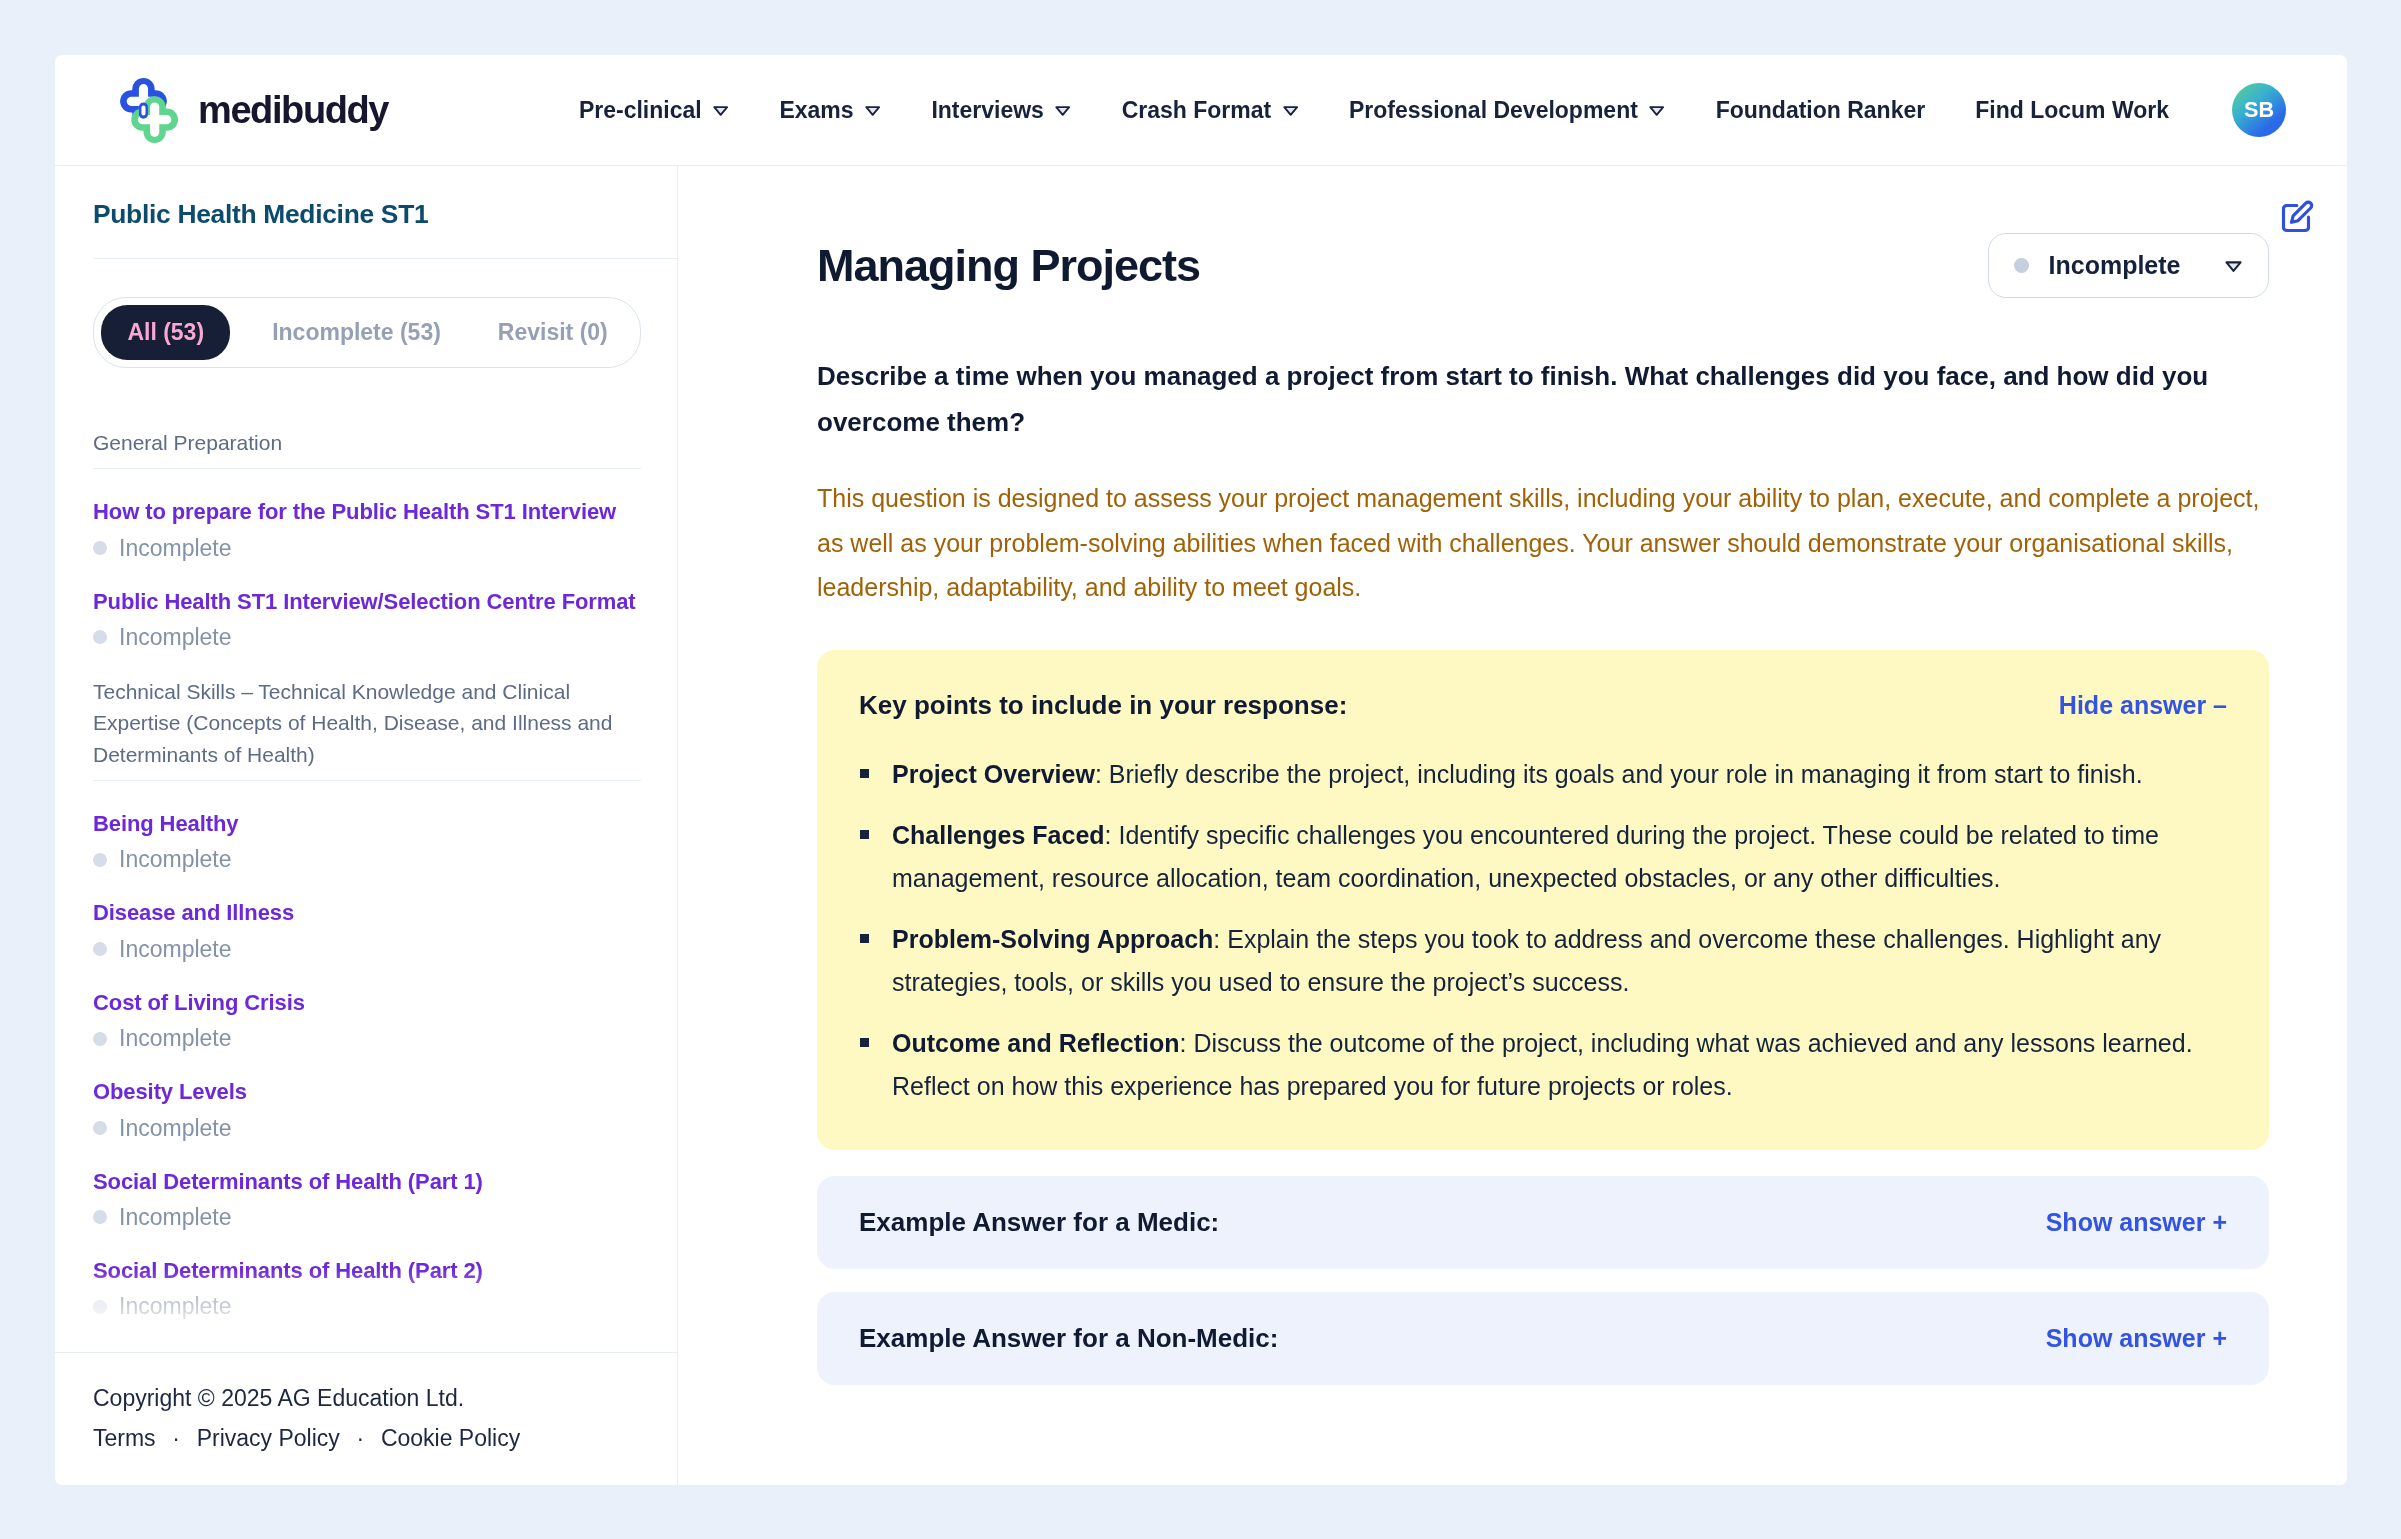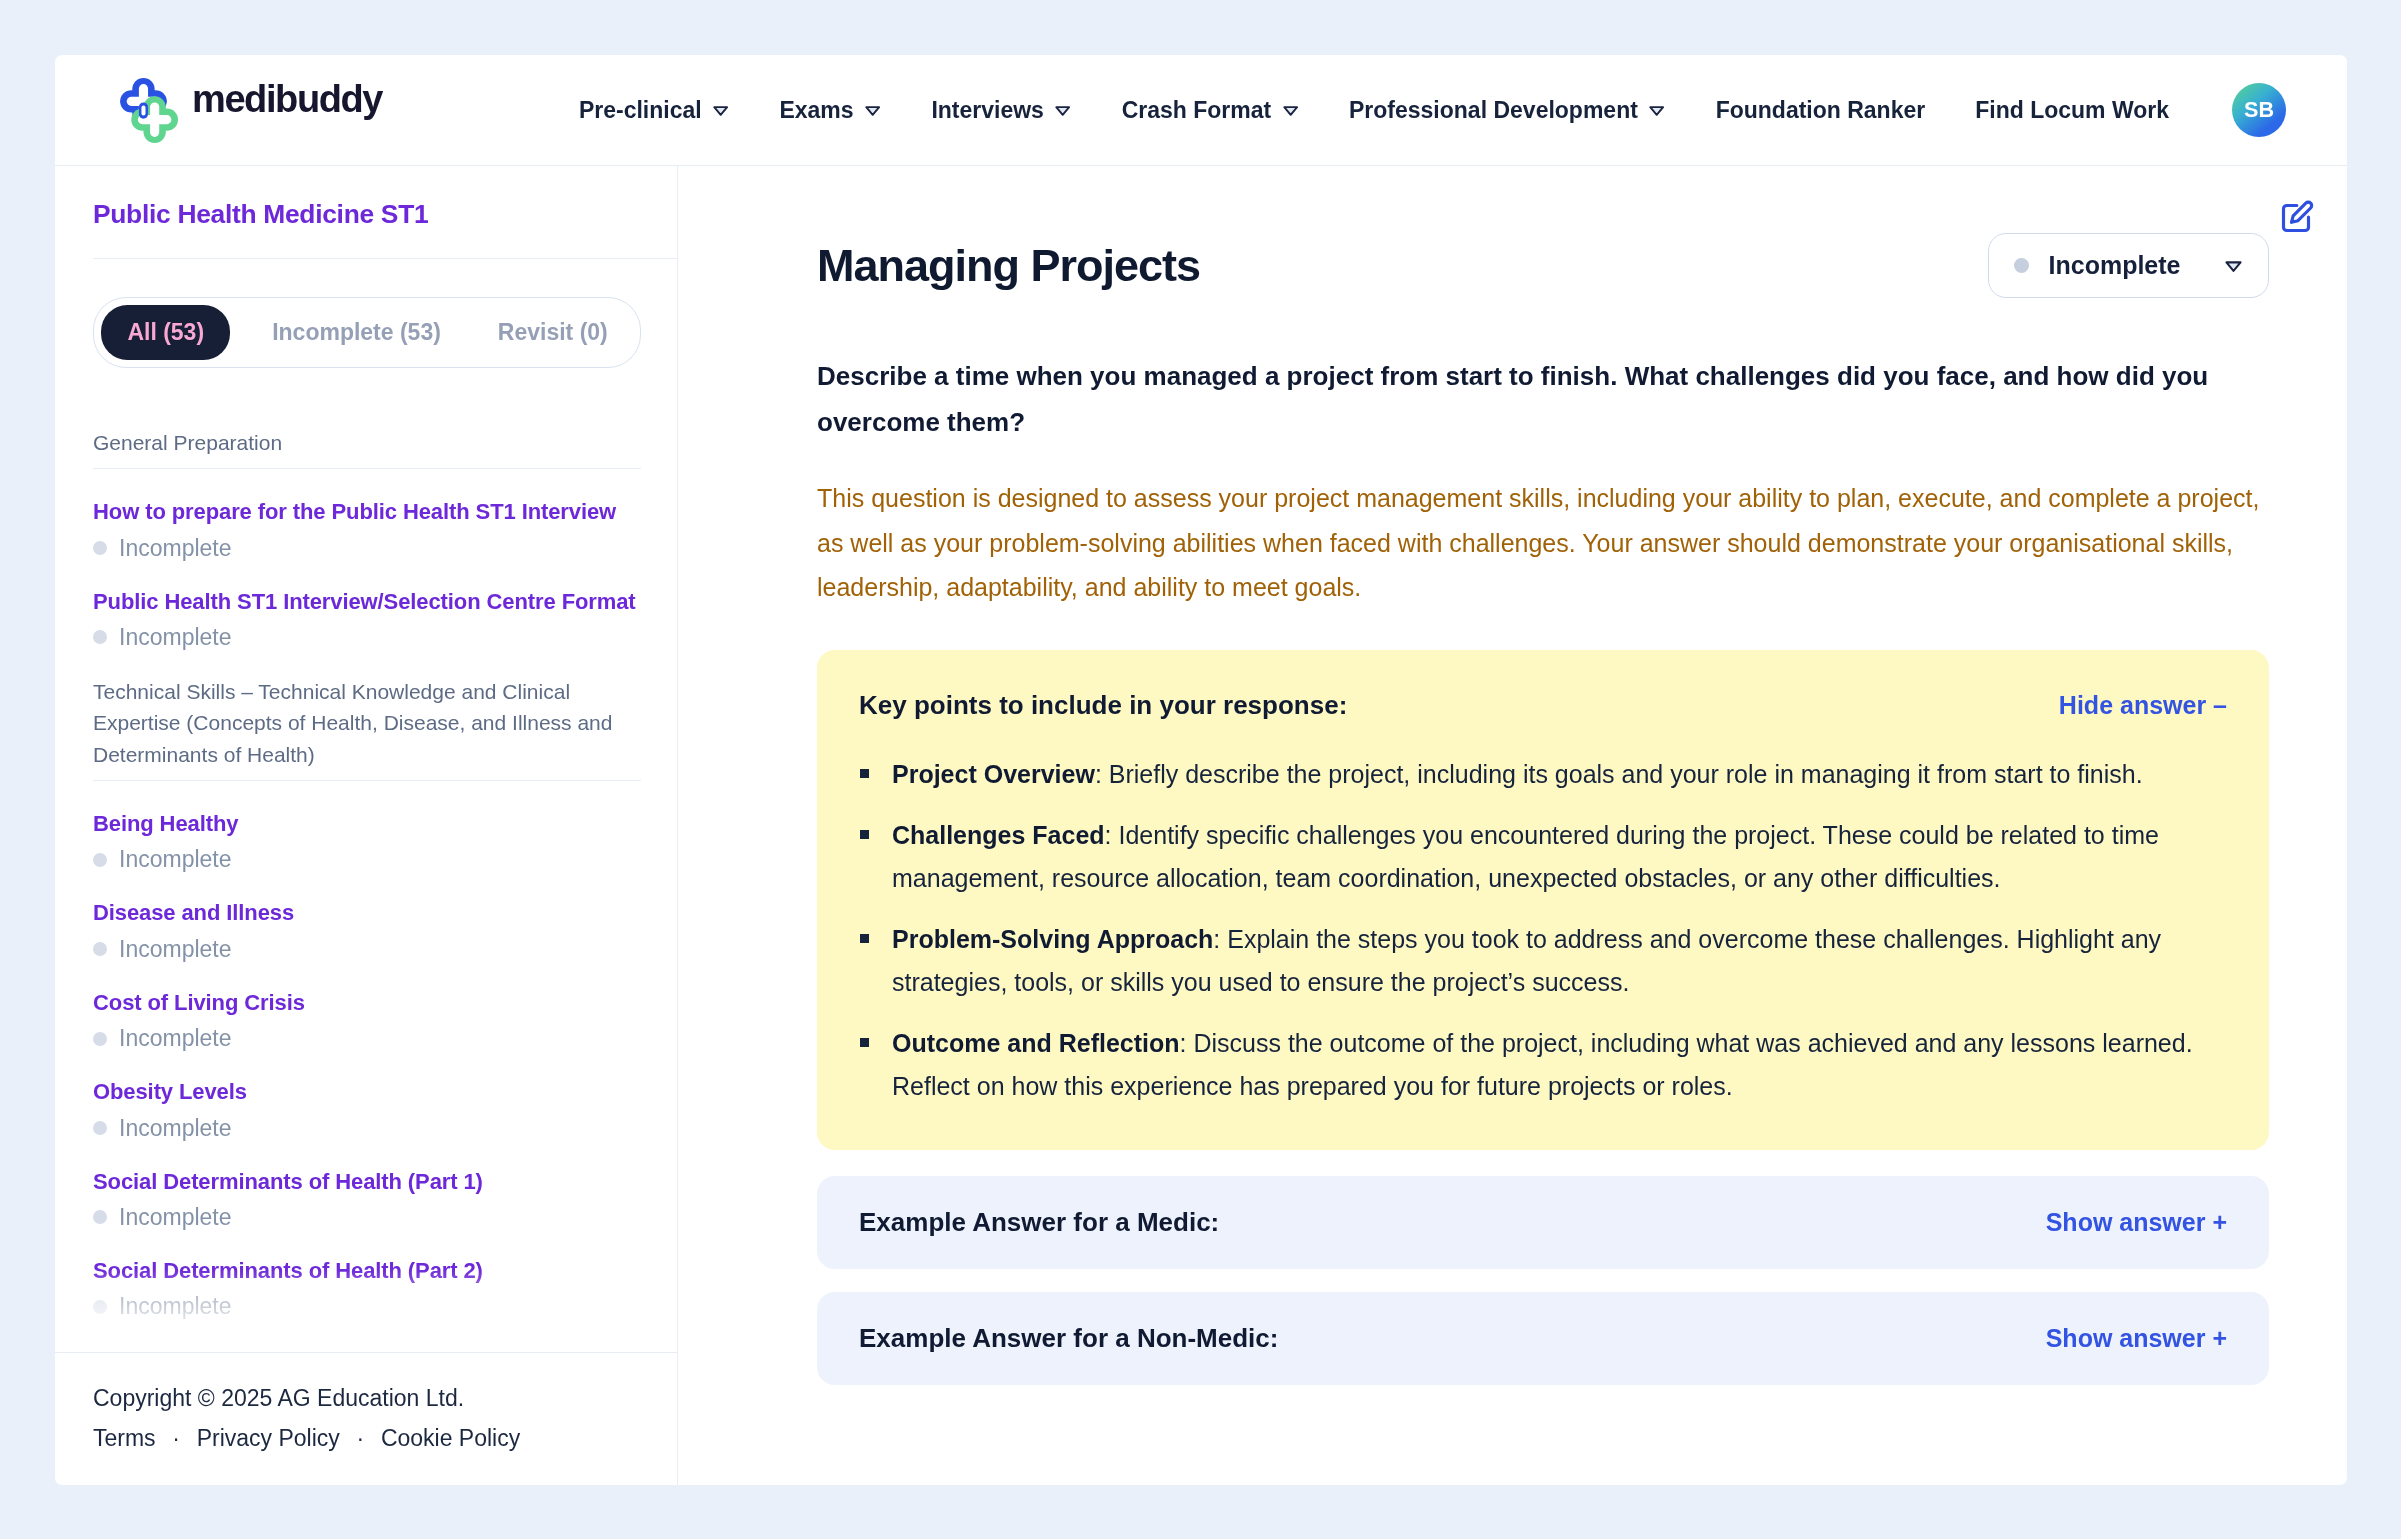--- a/index.html
+++ b/index.html
@@ -20,21 +20,21 @@
     overflow:hidden;
     display:flex; flex-direction:column;
   }
   
   .topnav {
     height:111px; min-height:111px;
     display:flex; align-items:center;
     padding:0 61px 0 58px;
     border-bottom:1.4px solid #e8edf4;
   }
-  .brand { display:flex; align-items:flex-start; gap:14px; cursor:pointer; }
+  .brand { display:flex; align-items:center; gap:20px; cursor:pointer; }
   .brand svg { width:65px; height:65px; }
   .brand-text { font-size:38px; font-weight:800; color:#16162e; letter-spacing:-1.4px; }
   .nav { display:flex; align-items:center; gap:50px; margin-left:auto; }
   .nav-item {
     display:flex; align-items:center; gap:10.4px;
     font-size:23px; font-weight:600; color:#17223b;
     white-space:nowrap; cursor:pointer;
   }
   .chev { width:17.4px; height:12px; margin-top:2.8px; }
   .avatar {
@@ -46,21 +46,21 @@
     cursor:pointer;
   }
   
   .content { flex:1; display:flex; min-height:0; }
   .sidebar {
     width:623px; min-width:623px;
     border-right:1.4px solid #e8edf4;
     display:flex; flex-direction:column;
   }
   .side-head { padding:33px 36px 0 38px; }
-  .side-head h2 { margin:0; font-size:26.4px; font-weight:700; color:#6d28d9; letter-spacing:-0.3px; }
+  .side-head h2 { margin:0; font-size:26.4px; font-weight:700; color:#0c4a6e; letter-spacing:-0.3px; }
   .side-divider { border-top:1.4px solid #e8edf4; margin:28px 0 0 38px; }
   .tabs {
     margin:38px 36px 0 38px;
     display:flex; align-items:center; gap:26.4px;
     border:1.4px solid #d9e2f0; border-radius:33px;
     padding:7px;
   }
   .tab {
     font-family:inherit; border:none; background:none;
     font-size:23px; font-weight:600; color:#95a0b6;

